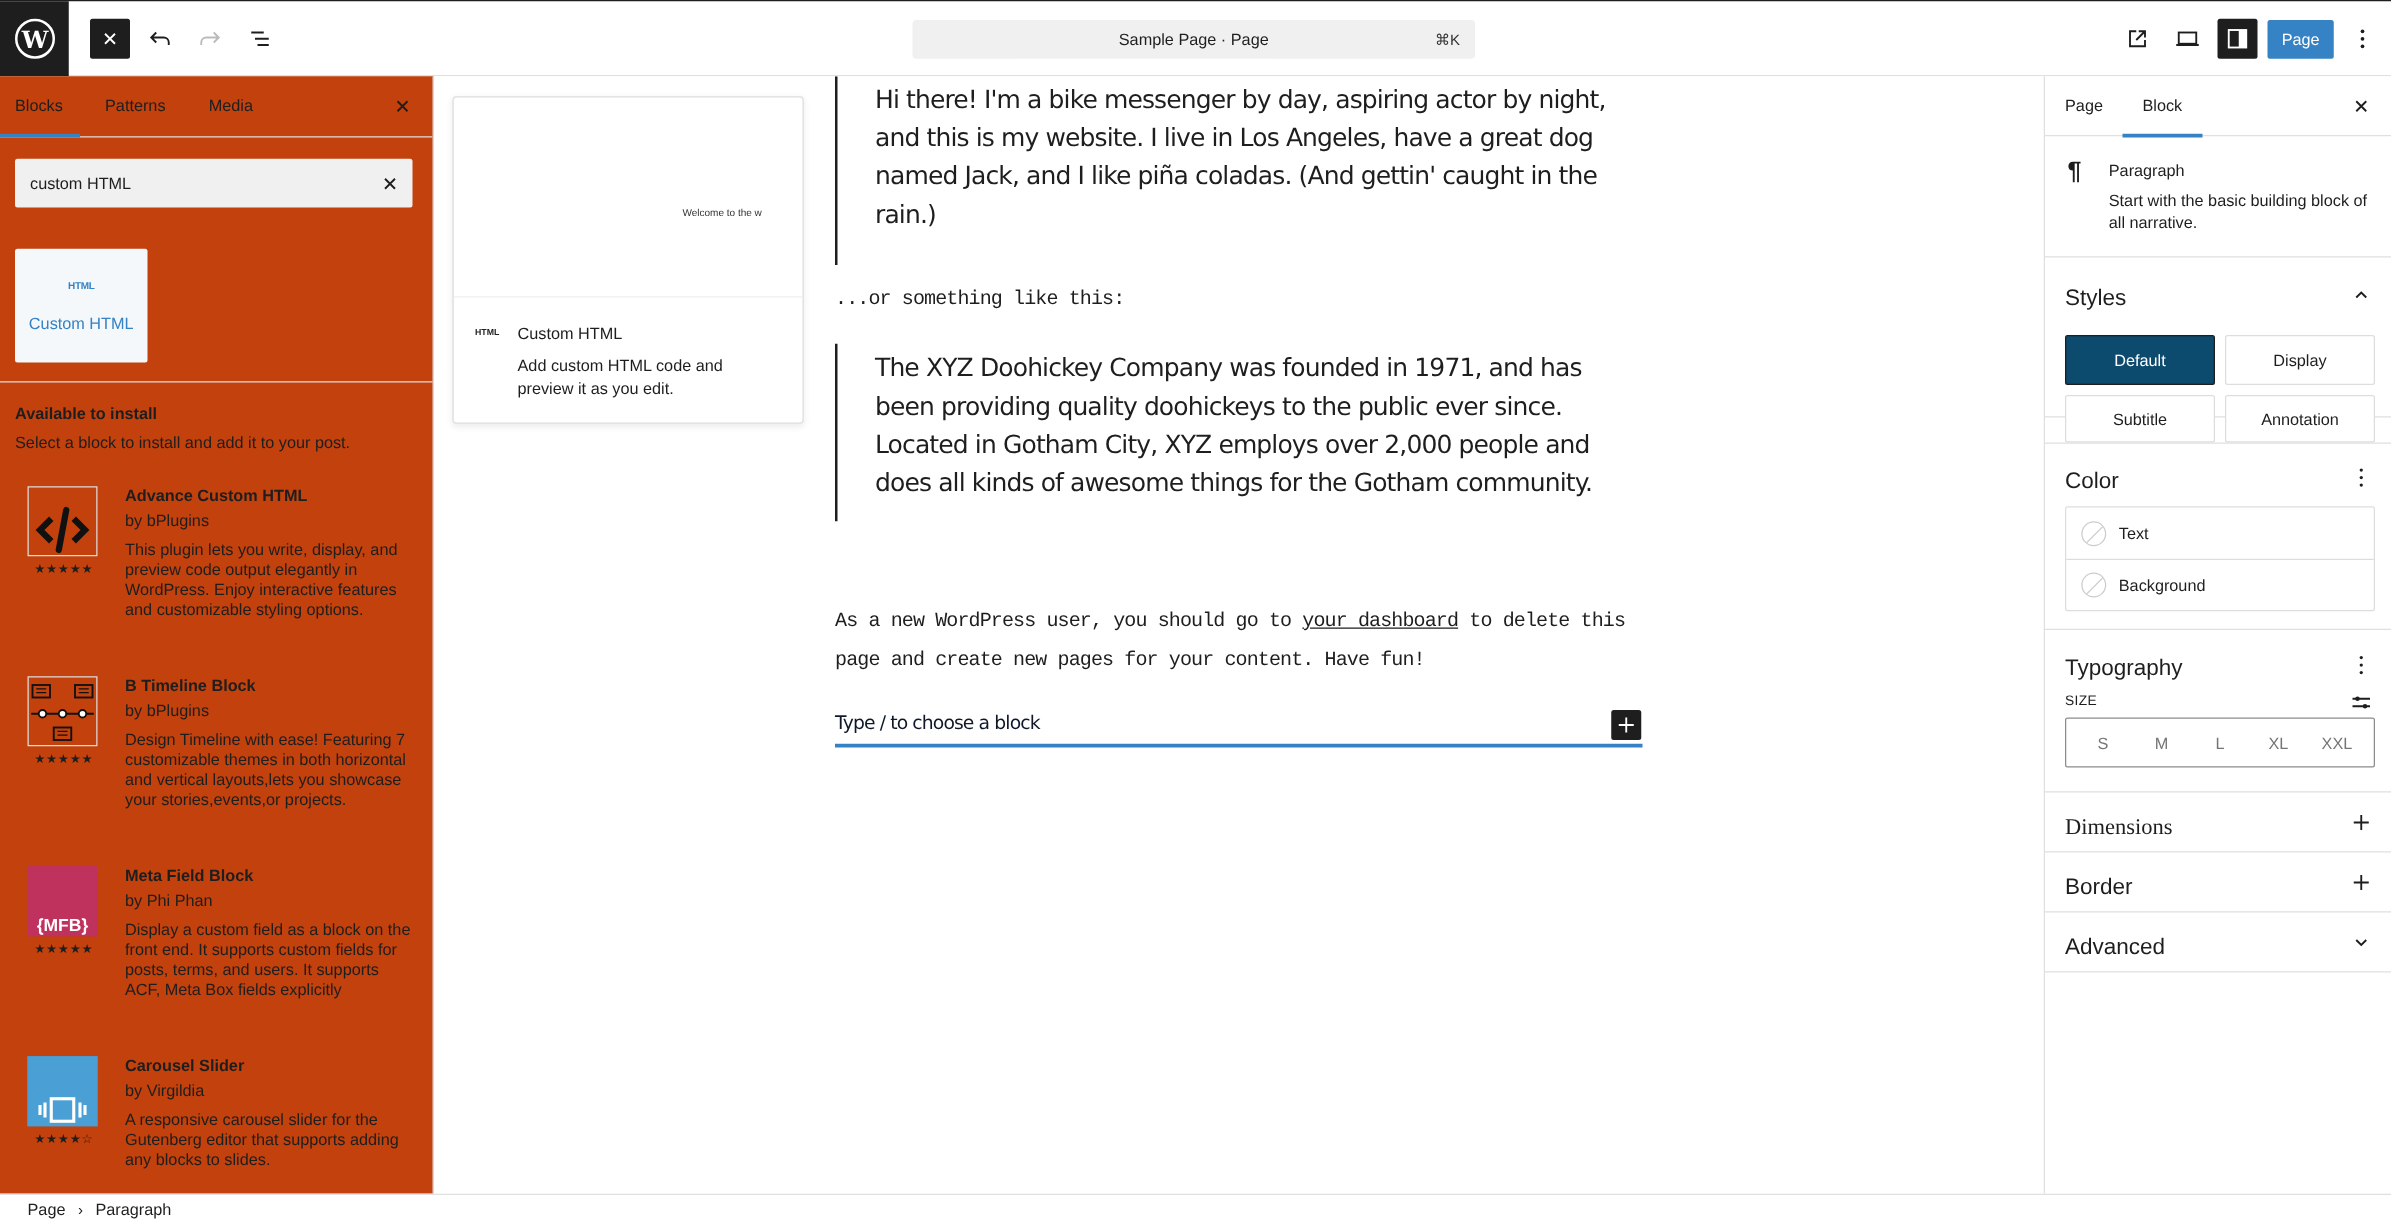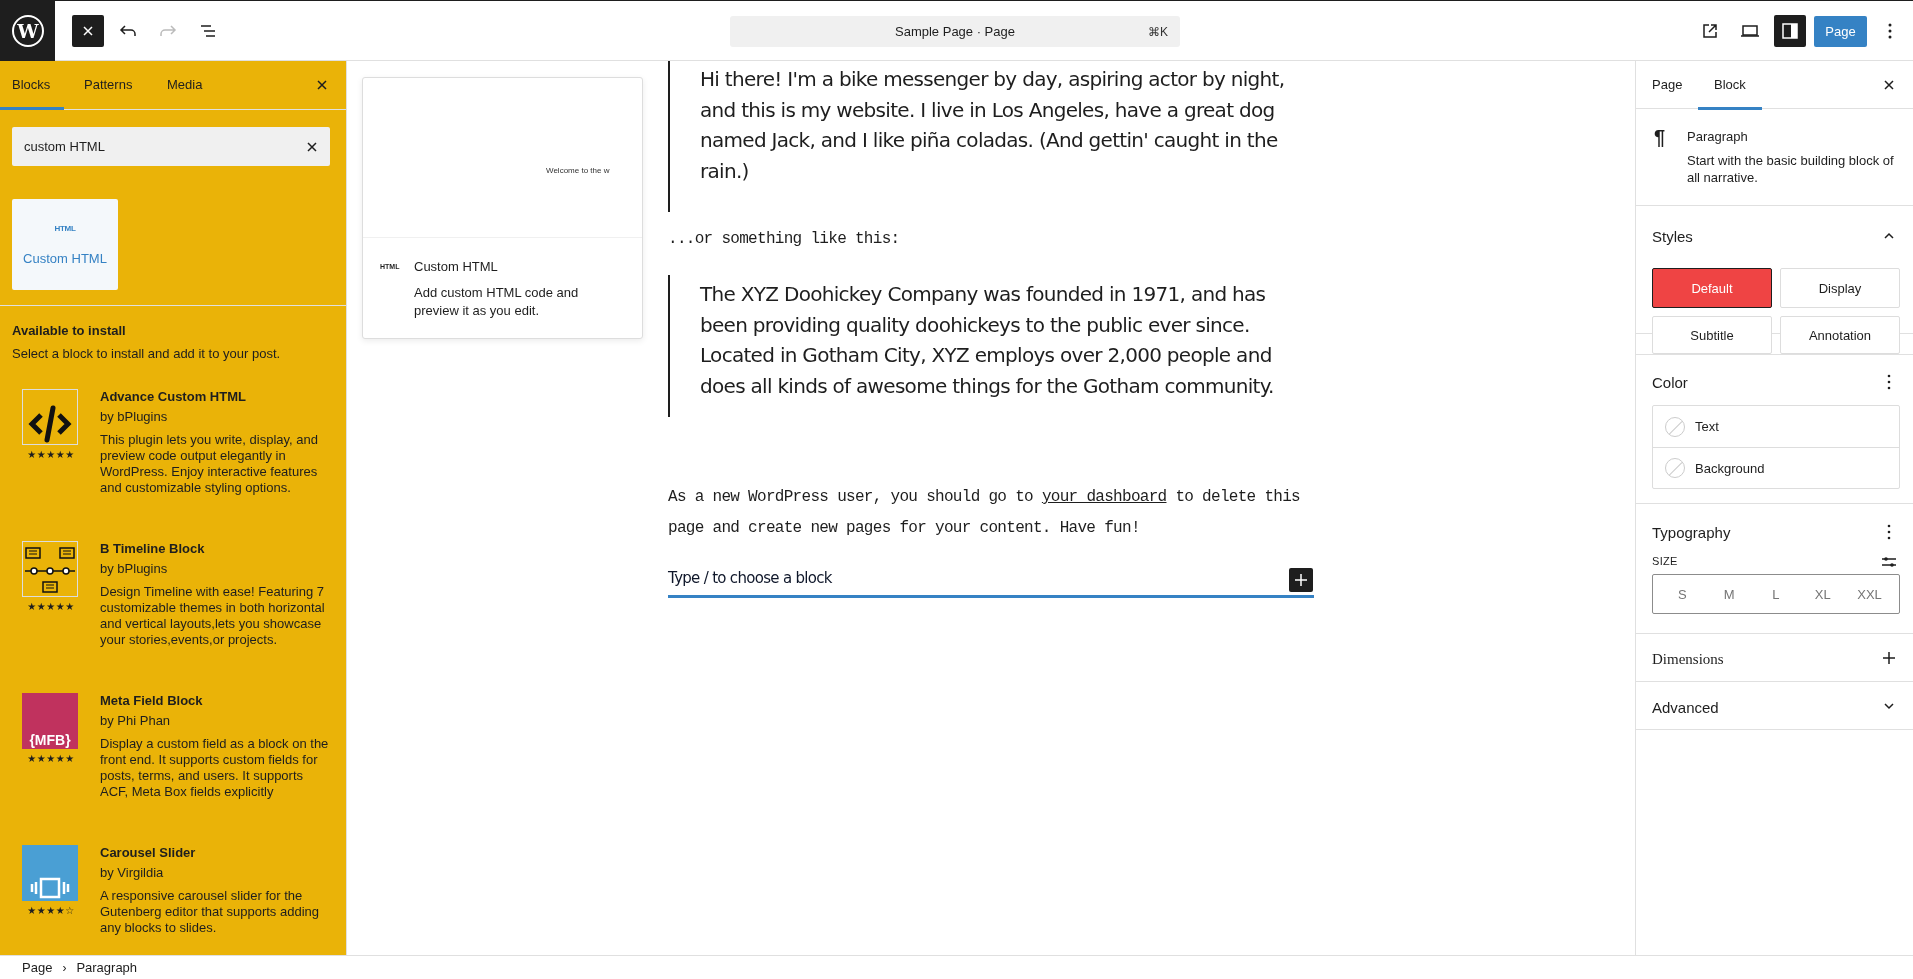--- a/index.html
+++ b/index.html
@@ -5,21 +5,21 @@
     * { box-sizing: border-box; margin: 0; padding: 0; }
     html, body { width: 1913px; height: 979px; overflow: hidden; background: #fff; font-family: "Liberation Sans", sans-serif; color: #1e1e1e; }
     .topbar { position: absolute; left: 0; top: 0; width: 1913px; height: 61px; border-top: 1px solid #1e1e1e; border-bottom: 1px solid #e0e0e0; background: #fff; }
     .wp-logo { position: absolute; left: 0; top: 0; width: 55px; height: 60px; background: #1e1e1e; display: flex; align-items: center; justify-content: center; }
     .tb-btn { position: absolute; top: 14px; width: 32px; height: 32px; display: flex; align-items: center; justify-content: center; border-radius: 2px; cursor: pointer; }
     .tb-btn.dark { background: #1e1e1e; }
     .cmd-bar { position: absolute; left: 730px; top: 15px; width: 450px; height: 31px; background: #f0f0f0; border-radius: 3px; display: flex; align-items: center; justify-content: center; font-size: 13px; color: #1e1e1e; }
     .cmd-bar .kbd { position: absolute; right: 12px; font-size: 12px; color: #333; }
     .save-btn { position: absolute; left: 1814px; top: 15px; width: 53px; height: 31px; background: #3582c4; color: #fff; border-radius: 2px; font-size: 13px; display: flex; align-items: center; justify-content: center; }
 
-    .left-panel { position: absolute; left: 0; top: 61px; width: 347px; height: 894px; border-right: 1px solid #e0e0e0; background: #eab308; overflow: hidden; }
+    .left-panel { position: absolute; left: 0; top: 61px; width: 347px; height: 894px; border-right: 1px solid #e0e0e0; background: #c2410c; overflow: hidden; }
     .lp-tabs { height: 49px; border-bottom: 1px solid #e0e0e0; position: relative; }
     .lp-tab { position: absolute; top: 0; height: 48px; line-height: 48px; font-size: 13px; color: #1e1e1e; cursor: pointer; }
     .lp-tab.active::after { content: ""; position: absolute; left: -12px; right: -14px; bottom: -1px; height: 3px; background: #3582c4; }
     .lp-close { position: absolute; right: 14px; top: 14px; width: 20px; height: 20px; display: flex; align-items: center; justify-content: center; }
     .search-box { position: absolute; left: 12px; top: 66px; width: 318px; height: 39px; background: #f0f0f0; border-radius: 2px; display: flex; align-items: center; padding: 0 12px; font-size: 13px; }
     .search-box input { border: none; background: transparent; font-size: 13px; font-family: "Liberation Sans", sans-serif; color: #1e1e1e; outline: none; flex: 1; }
     .block-tile { position: absolute; left: 12px; top: 138px; width: 106px; height: 91px; background: #f4f8fb; border-radius: 2px; display: flex; flex-direction: column; align-items: center; justify-content: center; gap: 18px; }
     .block-tile .ico { font-size: 8px; font-weight: bold; color: #3582c4; letter-spacing: -0.3px; }
     .block-tile .lbl { font-size: 13px; color: #3582c4; }
     .lp-divider { position: absolute; left: 0; top: 244px; width: 347px; height: 1px; background: #e0e0e0; }
@@ -49,24 +49,24 @@
     .right-panel { position: absolute; left: 1635px; top: 61px; width: 278px; height: 894px; border-left: 1px solid #e0e0e0; background: #fff; overflow: hidden; }
     .rp-tabs { height: 48px; border-bottom: 1px solid #e0e0e0; position: relative; }
     .rp-tab { position: absolute; top: 0; height: 48px; line-height: 48px; font-size: 13px; cursor: pointer; }
     .rp-tab.active::after { content: ""; position: absolute; left: -16px; right: -16px; bottom: -1px; height: 3px; background: #3582c4; }
     .rp-close { position: absolute; right: 14px; top: 14px; width: 20px; height: 20px; display: flex; align-items: center; justify-content: center; }
     .block-card { position: relative; height: 97px; border-bottom: 1px solid #e0e0e0; }
     .block-card .pil { position: absolute; left: 18px; top: 17px; font-size: 20px; font-weight: bold; }
     .block-card .bname { position: absolute; left: 51px; top: 20px; font-size: 13px; }
     .block-card .bdesc { position: absolute; left: 51px; top: 43px; width: 210px; font-size: 13px; line-height: 17px; }
     .section { position: relative; border-bottom: 1px solid #e0e0e0; }
-    .section .stitle { position: absolute; left: 16px; font-size: 15px; font-weight: 500; }
+    .section .stitle { position: absolute; left: 16px; font-size: 18px; font-weight: 500; }
     .section .sicon { position: absolute; right: 14px; width: 20px; height: 20px; display: flex; align-items: center; justify-content: center; }
     .style-btn { position: absolute; width: 120px; height: 40px; border: 1px solid #ddd; border-radius: 2px; display: flex; align-items: center; justify-content: center; font-size: 13px; background: #fff; cursor: pointer; }
-    .style-btn.active { background: #ef4444; color: #fff; border-color: #1e1e1e; }
+    .style-btn.active { background: #0c4a6e; color: #fff; border-color: #1e1e1e; }
     .color-list { position: absolute; left: 16px; top: 50px; width: 248px; border: 1px solid #ddd; border-radius: 2px; }
     .color-item { height: 41px; display: flex; align-items: center; padding-left: 12px; font-size: 13px; gap: 10px; cursor: pointer; }
     .color-item + .color-item { border-top: 1px solid #ddd; }
     .swatch { width: 20px; height: 20px; border-radius: 50%; border: 1px solid #ccc; position: relative; overflow: hidden; }
     .swatch::after { content: ""; position: absolute; left: 9px; top: -3px; width: 1px; height: 26px; background: #ccc; transform: rotate(45deg); }
     .size-label { position: absolute; left: 16px; top: 51px; font-size: 11px; font-weight: 500; letter-spacing: 0.3px; }
     .size-seg { position: absolute; left: 16px; top: 70px; width: 248px; height: 40px; border: 1px solid #8c8c8c; border-radius: 2px; display: flex; align-items: center; justify-content: space-around; padding: 0 6px; }
     .size-seg span { font-size: 13px; color: #757575; cursor: pointer; width: 40px; text-align: center; }
 
     .breadcrumb { position: absolute; left: 0; top: 955px; width: 1913px; height: 24px; border-top: 1px solid #e0e0e0; background: #fff; display: flex; align-items: center; padding-left: 22px; font-size: 13px; gap: 10px; }
@@ -327,20 +327,28 @@
   </div>
 
   <div class="section" style="height:48px;">
     <span class="stitle" style="top:17px;font-family:Liberation Serif, serif;">Dimensions</span>
     <div class="sicon" style="top:14px;">
       <svg width="14" height="14" viewBox="0 0 14 14">
           <path d="M7 1 V13 M1 7 H13" stroke="#1e1e1e" stroke-width="1.5"></path>
         </svg>
     </div>
   </div>
+  <div class="section" style="height:48px;">
+    <span class="stitle" style="top:17px;">Border</span>
+    <div class="sicon" style="top:14px;">
+      <svg width="14" height="14" viewBox="0 0 14 14">
+          <path d="M7 1 V13 M1 7 H13" stroke="#1e1e1e" stroke-width="1.5"></path>
+        </svg>
+    </div>
+  </div>
   <div class="section" style="height:48px; border-bottom:1px solid #e0e0e0;">
     <span class="stitle" style="top:17px;">Advanced</span>
     <div class="sicon" style="top:14px;">
       <svg width="12" height="8" viewBox="0 0 12 8">
           <path d="M2 2 L6 6 L10 2" fill="none" stroke="#1e1e1e" stroke-width="1.5"></path>
         </svg>
     </div>
   </div>
 </div>
 

